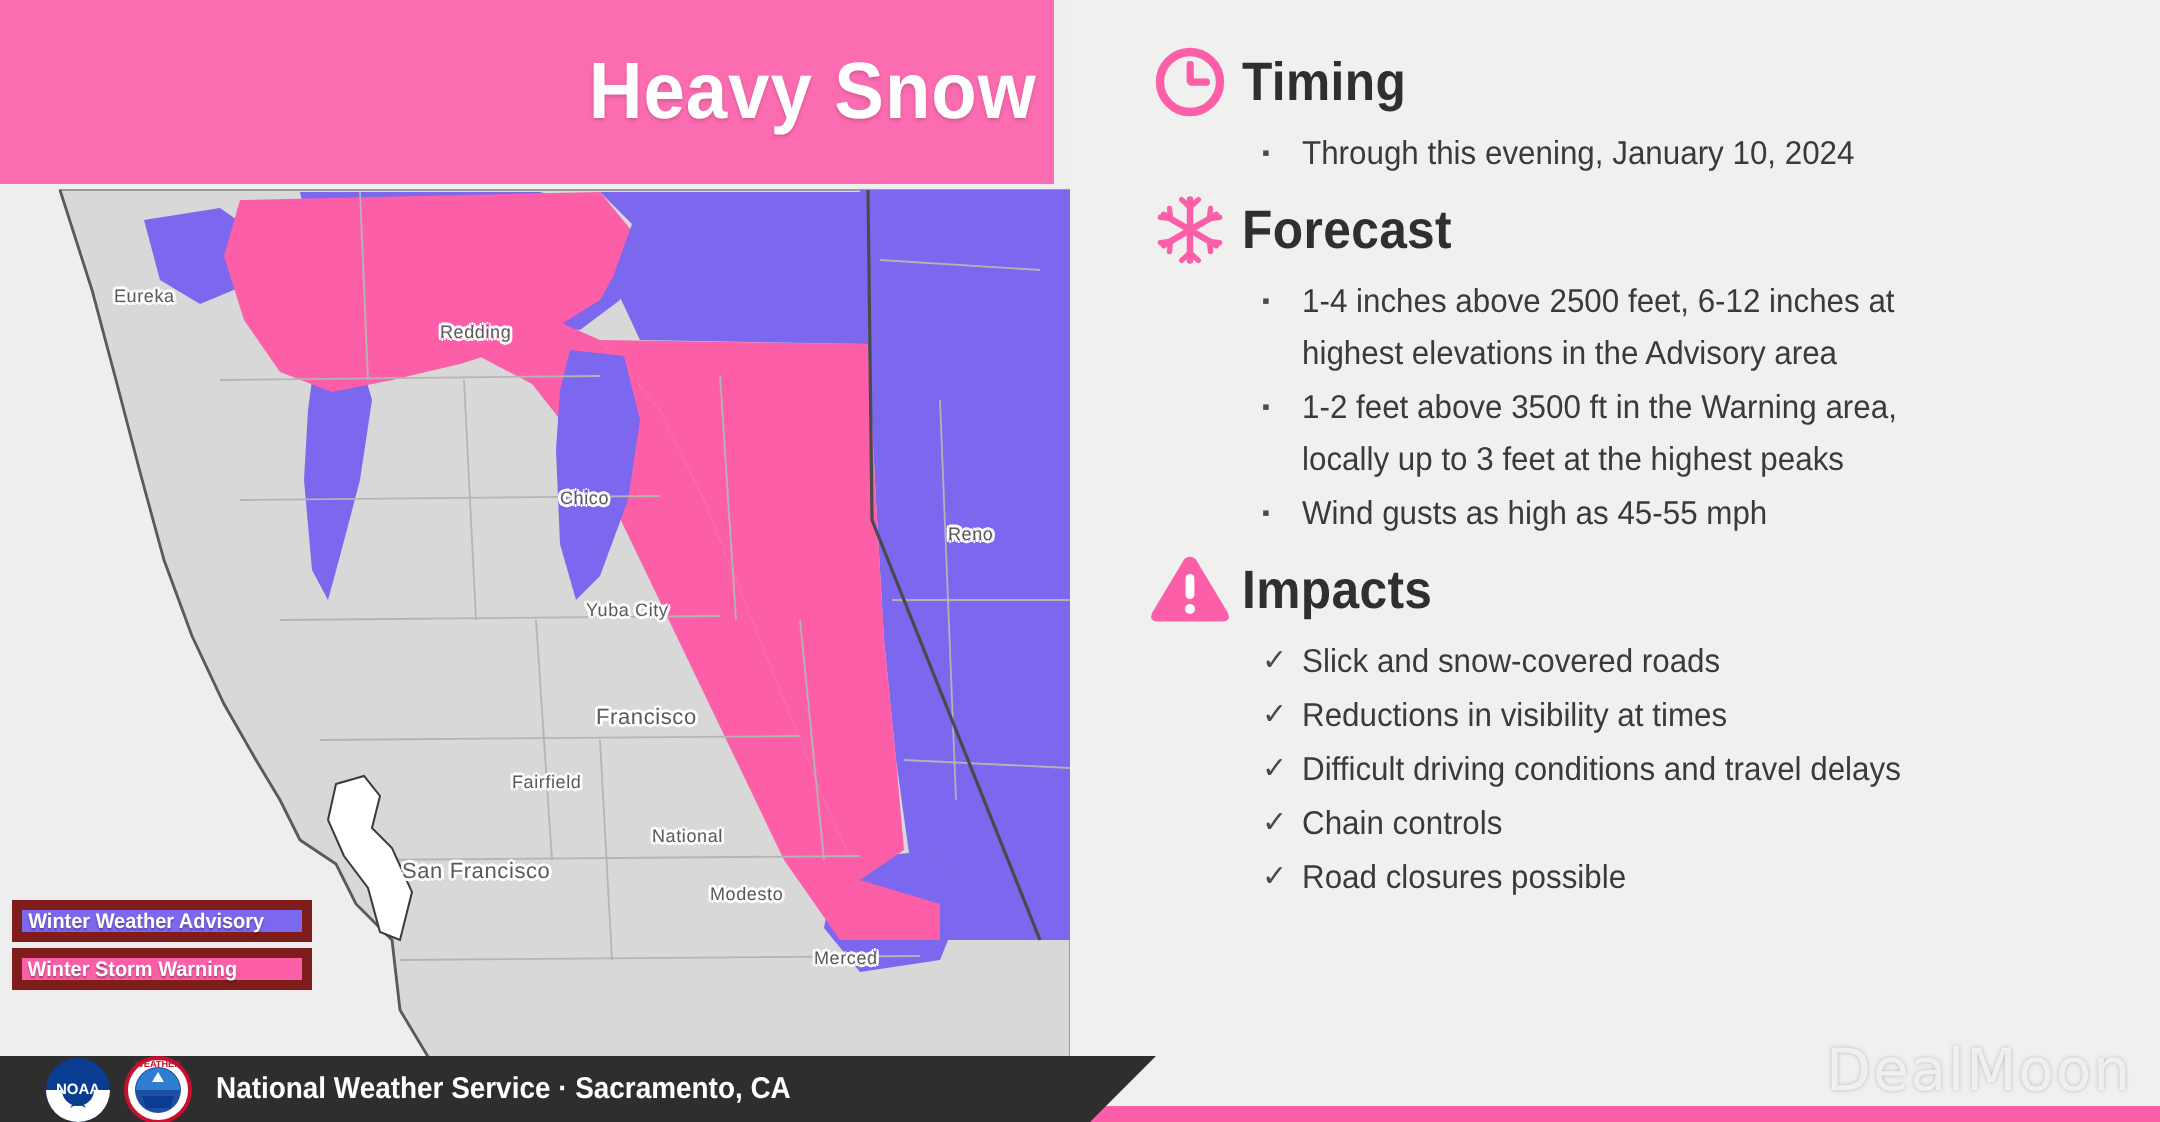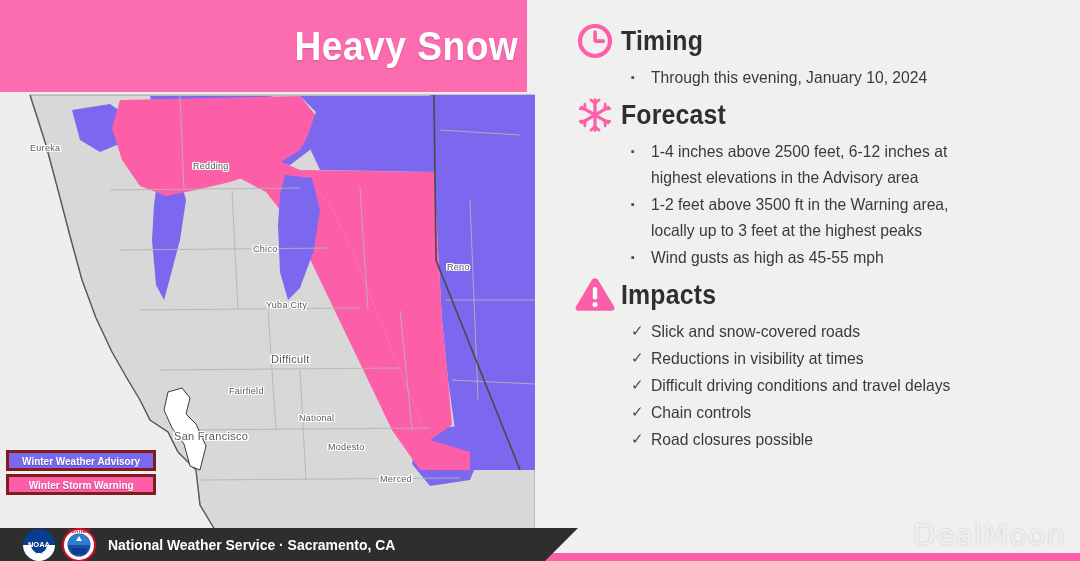--- a/index.html
+++ b/index.html
@@ -22,20 +22,21 @@
     font-family:"Liberation Sans", sans-serif;
     color:#5a5a5a;
     font-size:9px;
     white-space:nowrap;
     text-shadow:
       -1.2px -1.2px 0 #fff, 1.2px -1.2px 0 #fff,
       -1.2px  1.2px 0 #fff, 1.2px  1.2px 0 #fff,
       0 -1.4px 0 #fff, 0 1.4px 0 #fff,
       -1.4px 0 0 #fff, 1.4px 0 0 #fff;
     letter-spacing:.3px;
+    margin-left:27px;
   }
   .city-label.big { font-size:11px; }
 
   
   #title-banner {
     position:absolute; left:0; top:0; width:527px; height:92px;
     background:#fc6cb0; z-index:6;
     display:flex; align-items:center; justify-content:flex-end;
   }
   #title-text {
@@ -44,22 +45,22 @@
     font-weight:bold;
     letter-spacing:.5px;
     transform:scaleX(.93);
     text-shadow:0 1px 2px rgba(0,0,0,.18);
   }
 
   
   #legend { position:absolute; left:6px; top:450px; z-index:7; }
   .legend-item {
     width:150px; height:21px;
-    border:3px solid #7f1d1d;
-    display:flex; align-items:center; justify-content:center;
+    border:5px solid #7f1d1d;
+    display:flex; align-items:center; justify-content:flex-start;
     margin-bottom:3px;
   }
   .legend-item span {
     color:#ffffff; font-size:10.5px; font-weight:bold;
     text-shadow:0 1px 1px rgba(0,0,0,.35);
     transform:scaleX(.95);
     white-space:nowrap;
   }
   .lg-advisory { background:#7b68ee; }
   .lg-warning  { background:#fc5fa8; }
@@ -191,21 +192,21 @@
   <div id="title-banner">
     <div id="title-text">Heavy Snow</div>
   </div>
 
   <div id="city-labels">
       <div class="city-label" style="left: 30px; top: 143px;">Eureka</div>
       <div class="city-label" style="left: 193px; top: 161px;">Redding</div>
       <div class="city-label" style="left: 253px; top: 244px; text-align: right;">Chico</div>
       <div class="city-label" style="left: 447px; top: 262px;">Reno</div>
       <div class="city-label" style="left: 266px; top: 300px;">Yuba City</div>
-      <div class="city-label big" style="left: 271px; top: 353px;">Difficult</div>
+      <div class="city-label big" style="left: 271px; top: 353px;">Francisco</div>
       <div class="city-label" style="left: 229px; top: 386px;">Fairfield</div>
       <div class="city-label" style="left: 299px; top: 413px;">National</div>
       <div class="city-label big" style="left: 174px; top: 430px;">San Francisco</div>
       <div class="city-label" style="left: 328px; top: 442px;">Modesto</div>
       <div class="city-label" style="left: 380px; top: 474px;">Merced</div>
     </div>
 
   <div id="legend">
     <div class="legend-item lg-advisory">
       <span>Winter Weather Advisory</span>

